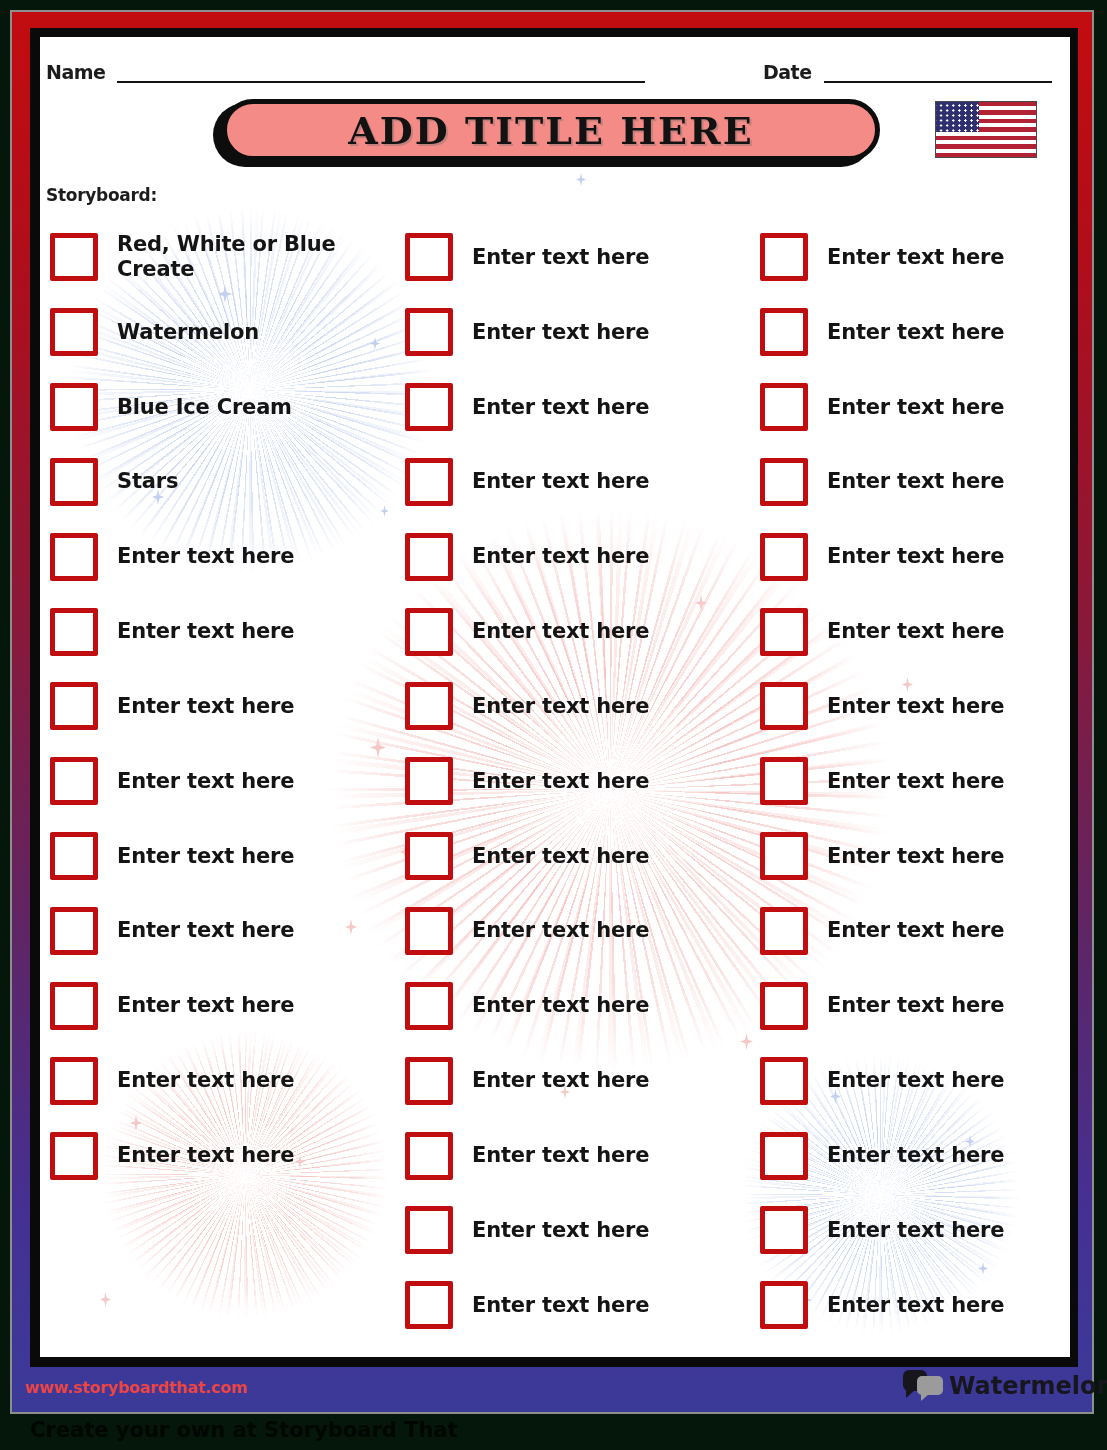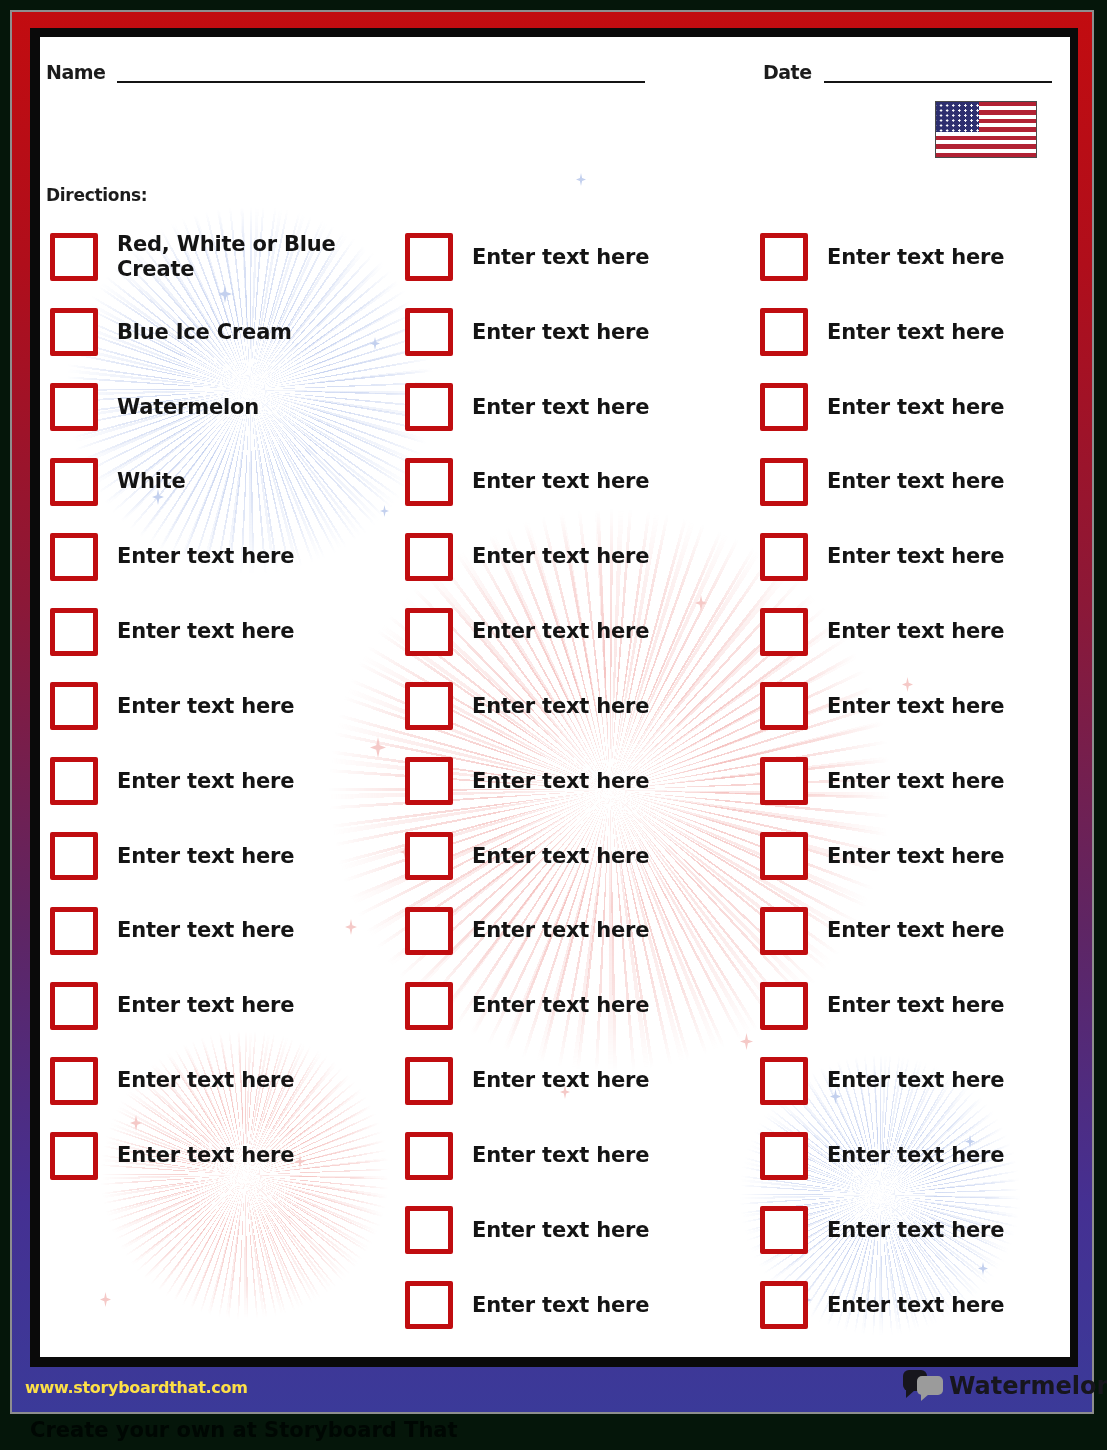--- a/index.html
+++ b/index.html
@@ -93,21 +93,21 @@
     border:5px solid #c00d10; border-radius:2px;
   }
   .check-label {
     font-size:21px; font-weight:bold; color:#141414; line-height:1.2; letter-spacing:-.2px;
   }
   .col.c1 .check-label { max-width:240px; }
 
   
   .footer-url {
     position:absolute; left:25px; top:1378px; font-size:16px; font-weight:bold;
-    color:#fde047; letter-spacing:-.3px;
+    color:#ef4444; letter-spacing:-.3px;
   }
   .logo { position:absolute; left:903px; top:1368px; display:flex; align-items:center; }
   .logo-icon { position:relative; width:46px; height:36px; }
   .bubble-black {
     position:absolute; left:0; top:2px; width:24px; height:21px; background:#17161d; border-radius:6px;
   }
   .bubble-black::after {
     content:""; position:absolute; left:3px; bottom:-7px;
     border-left:9px solid #17161d; border-bottom:8px solid transparent;
   }
@@ -172,49 +172,52 @@
 
     <div class="field-row" style="left:6px; top:22px;">
       <span class="field-label">Name</span>
       <span class="field-line" style="width:528px;"></span>
     </div>
     <div class="field-row" style="left:723px; top:22px;">
       <span class="field-label">Date</span>
       <span class="field-line" style="width:228px;"></span>
     </div>
 
+    <div class="title-banner">
+      <span class="title-text">ADD TITLE HERE</span>
+    </div>
 
     <div class="flag">
       <div class="flag-canton"></div>
     </div>
 
-    <div class="directions">Directions:</div>
+    <div class="directions">Storyboard:</div>
 
     <div class="col c1">
 
         <div class="check-row">
           <span class="checkbox"></span>
           <span class="check-label">Red, White or Blue Create</span>
         </div>
 
 
         <div class="check-row">
           <span class="checkbox"></span>
+          <span class="check-label">Watermelon</span>
+        </div>
+
+        <div class="check-row">
+          <span class="checkbox"></span>
           <span class="check-label">Blue Ice Cream</span>
         </div>
 
-        <div class="check-row">
-          <span class="checkbox"></span>
-          <span class="check-label">Watermelon</span>
-        </div>
-
-
-        <div class="check-row">
-          <span class="checkbox"></span>
-          <span class="check-label">White</span>
+
+        <div class="check-row">
+          <span class="checkbox"></span>
+          <span class="check-label">Stars</span>
         </div>
 
         <div class="check-row">
           <span class="checkbox"></span>
           <span class="check-label">Enter text here</span>
         </div>
 
         <div class="check-row">
           <span class="checkbox"></span>
           <span class="check-label">Enter text here</span>

